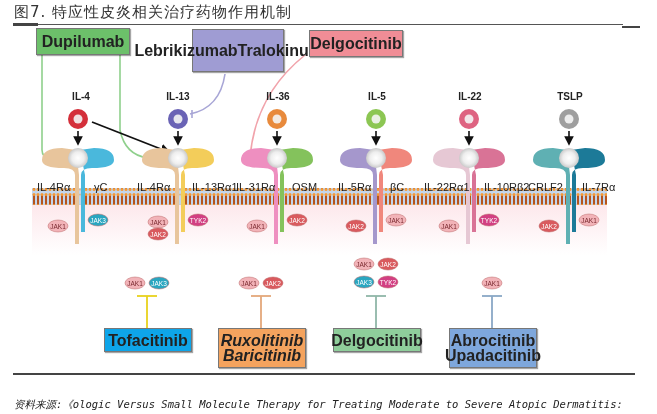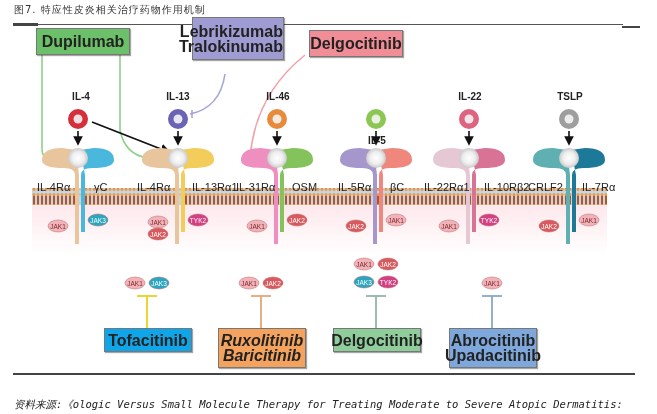--- a/index.html
+++ b/index.html
@@ -1,17 +1,17 @@
 <!DOCTYPE html>
 <html><head>
 <meta charset="utf-8">
 <style>
   html, body { margin:0; padding:0; background:#ffffff; }
   body { width:657px; height:414px; position:relative; overflow:hidden; font-family:"Liberation Sans", sans-serif; }
-  .title { position:absolute; left:14px; top:3px; font-size:10px; color:#333; letter-spacing:1px; font-family:"DejaVu Sans", sans-serif; }
+  .title { position:absolute; left:14px; top:3px; font-size:15px; color:#333; letter-spacing:1px; font-family:"DejaVu Sans", sans-serif; }
   .rule-top { position:absolute; left:13px; top:24px; width:610px; height:1px; background:#555; }
   .rule-top-thick { position:absolute; left:13px; top:23px; width:25px; height:3px; background:#444; }
   .rule-top-thick-r { position:absolute; left:622px; top:26px; width:18px; height:2px; background:#444; }
   .rule-bottom { position:absolute; left:13px; top:373px; width:622px; height:2px; background:#444; }
   .source { position:absolute; left:14px; top:396px; width:630px; font-size:10.5px; line-height:16px; color:#222; font-style:italic; font-family:"DejaVu Sans Mono", monospace; }
   svg { position:absolute; left:0; top:0; }
   .drugbox { position:absolute; display:flex; align-items:center; justify-content:center; text-align:center; font-weight:bold; font-size:16px; color:#222; border:1px solid #777; box-shadow:1px 1px 1px rgba(0,0,0,0.35); line-height:15px; }
   .lbl { position:absolute; font-size:11px; color:#222; white-space:nowrap; }
   .cyt { position:absolute; font-weight:bold; font-size:10px; color:#222; text-align:center; width:50px; }
 </style>
@@ -220,32 +220,32 @@
       <line x1="366" y1="296" x2="386" y2="296" stroke="#8fb6a8" stroke-width="1.8"></line>
       <line x1="376" y1="296" x2="376" y2="328" stroke="#8fb6a8" stroke-width="1.8"></line>
       <line x1="482" y1="296" x2="502" y2="296" stroke="#8aa7c6" stroke-width="1.8"></line>
       <line x1="492" y1="296" x2="492" y2="328" stroke="#8aa7c6" stroke-width="1.8"></line>
     </g>
 </svg>
 
 <div class="drugbox" style="left: 36px; top: 28px; width: 92px; height: 25px; background: rgb(108, 192, 106);">
   <span>Dupilumab</span>
 </div>
-<div class="drugbox" style="left: 192px; top: 17px; width: 90px; height: 41px; flex-direction: column; background: rgb(159, 156, 211); align-items: flex-end;">
+<div class="drugbox" style="left: 192px; top: 29px; width: 90px; height: 41px; background: rgb(159, 156, 211);">
   <span>Lebrikizumab</span>
   <span>Tralokinumab</span>
 </div>
 <div class="drugbox" style="left: 309px; top: 30px; width: 92px; height: 25px; background: rgb(240, 141, 150);">
   <span>Delgocitinib</span>
 </div>
 
 <div class="cyt" style="left:56px;top:91px;">IL-4</div>
 <div class="cyt" style="left:153px;top:91px;">IL-13</div>
-<div class="cyt" style="left:253px;top:91px;">IL-46</div>
-<div class="cyt" style="left:352px;top:91px;margin-top:44px;">IL-5</div>
+<div class="cyt" style="left:253px;top:91px;">IL-36</div>
+<div class="cyt" style="left:352px;top:91px;">IL-5</div>
 <div class="cyt" style="left:445px;top:91px;">IL-22</div>
 <div class="cyt" style="left:545px;top:91px;">TSLP</div>
 
 <div class="lbl" style="left:37px;top:181px;">IL-4Rα</div>
 <div class="lbl" style="left:94px;top:181px;">γC</div>
 <div class="lbl" style="left:137px;top:181px;">IL-4Rα</div>
 <div class="lbl" style="left:192px;top:181px;">IL-13Rα1</div>
 <div class="lbl" style="left:236px;top:181px;">IL-31Rα</div>
 <div class="lbl" style="left:292px;top:181px;">OSM</div>
 <div class="lbl" style="left:338px;top:181px;">IL-5Rα</div>

